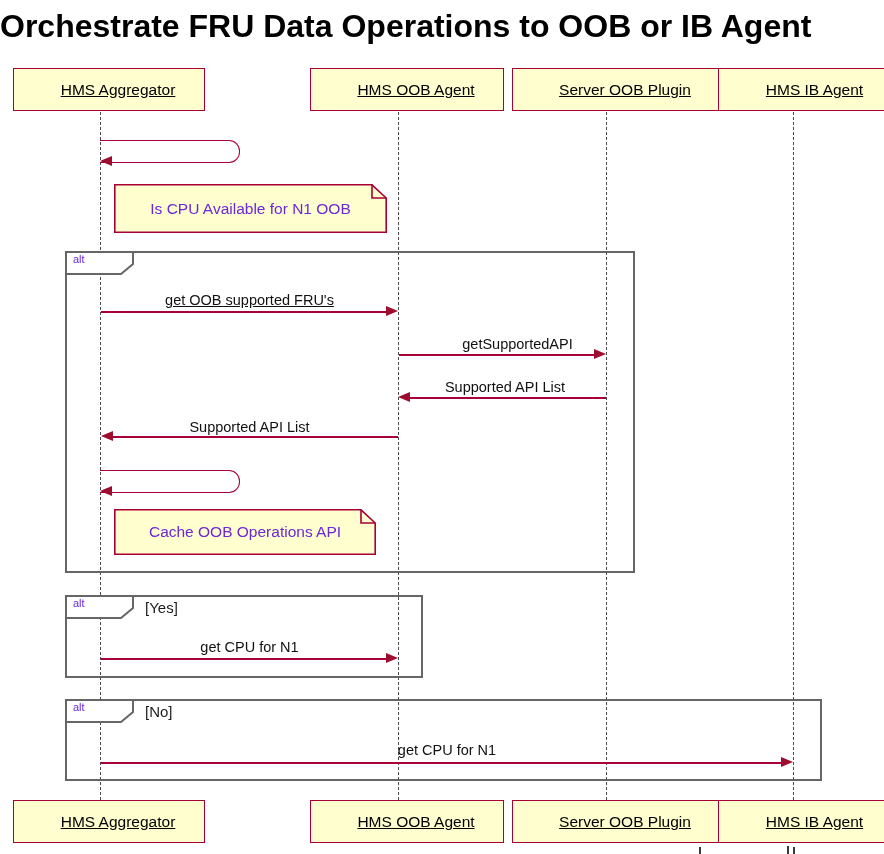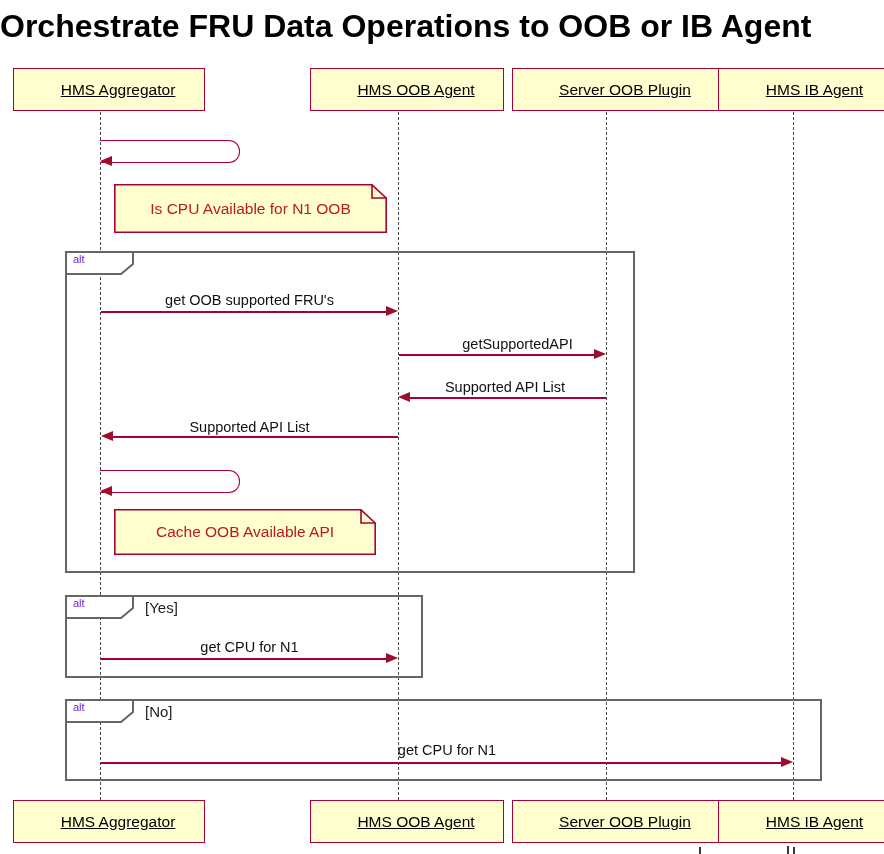--- a/index.html
+++ b/index.html
@@ -24,21 +24,21 @@
   .mline{position:absolute;height:1.6px;background:#A80036;}
   .head-r{position:absolute;width:0;height:0;border-style:solid;
     border-width:5.5px 0 5.5px 12px;border-color:transparent transparent transparent #9d0d2d;}
   .head-l{position:absolute;width:0;height:0;border-style:solid;
     border-width:5.5px 12px 5.5px 0;border-color:transparent #9d0d2d transparent transparent;}
   .mlabel{position:absolute;text-align:center;font-size:14.5px;color:#111;white-space:nowrap;}
   .selfmsg{position:absolute;border:1.6px solid #A80036;border-left:none;
     border-radius:0 11px 11px 0;background:transparent;}
   .note{position:absolute;}
   .note .ntext{position:absolute;left:0;top:0;width:100%;height:100%;
-    display:flex;align-items:center;justify-content:center;font-size:15.5px;color:#b91c1c;}
+    display:flex;align-items:center;justify-content:center;font-size:15.5px;color:#6d28d9;}
   .artifact{position:absolute;width:2px;background:#3a3a3a;}
   svg{display:block;}
 </style>
 </head>
 <body>
 
 <div id="canvas">
 
   <div class="title">Orchestrate FRU Data Operations to OOB or IB Agent</div>
 
@@ -65,21 +65,21 @@
 
   <div class="frag" style="left:65px;top:251px;width:566px;height:318px;">
     <div class="frag-label">
       <svg width="70" height="24">
         <polygon points="1,1 68,1 68,13 56,23 1,23" fill="#ffffff" stroke="#666666" stroke-width="2"></polygon>
       </svg>
       <span class="op">alt</span>
     </div>
   </div>
 
-  <div class="mlabel" style="left:101px;top:292px;width:297px;">get OOB supported FRU's</div>
+  <div class="mlabel" style="left:101px;top:292px;width:297px;text-decoration:underline;">get OOB supported FRU's</div>
   <div class="mline" style="left:101px;top:311px;width:285px;"></div>
   <div class="head-r" style="left:386px;top:306px;"></div>
 
   <div class="mlabel" style="left:414px;top:336px;width:207px;">getSupportedAPI</div>
   <div class="mline" style="left:399px;top:354px;width:195px;"></div>
   <div class="head-r" style="left:594px;top:349px;"></div>
 
   <div class="mlabel" style="left:404px;top:379px;width:202px;">Supported API List</div>
   <div class="mline" style="left:410px;top:397px;width:196px;"></div>
   <div class="head-l" style="left:398px;top:392px;"></div>
@@ -89,21 +89,21 @@
   <div class="head-l" style="left:101px;top:431px;"></div>
 
   <div class="selfmsg" style="left:100px;top:470px;width:139px;height:21px;"></div>
   <div class="head-l" style="left:100px;top:486px;"></div>
 
   <div class="note" style="left:114px;top:509px;width:262px;height:46px;">
     <svg width="262" height="46">
       <path d="M0.8,0.8 H247 L261.2,14 V45.2 H0.8 Z" fill="#FEFECE" stroke="#A80036" stroke-width="1.6"></path>
       <path d="M247,0.8 V14 H261.2" fill="none" stroke="#A80036" stroke-width="1.6"></path>
     </svg>
-    <div class="ntext">Cache OOB Available API</div>
+    <div class="ntext">Cache OOB Operations API</div>
   </div>
 
   <div class="frag" style="left:65px;top:595px;width:354px;height:79px;">
     <div class="frag-label">
       <svg width="70" height="24">
         <polygon points="1,1 68,1 68,13 56,23 1,23" fill="#ffffff" stroke="#666666" stroke-width="2"></polygon>
       </svg>
       <span class="op">alt</span>
     </div>
     <div class="frag-cond">[Yes]</div>

